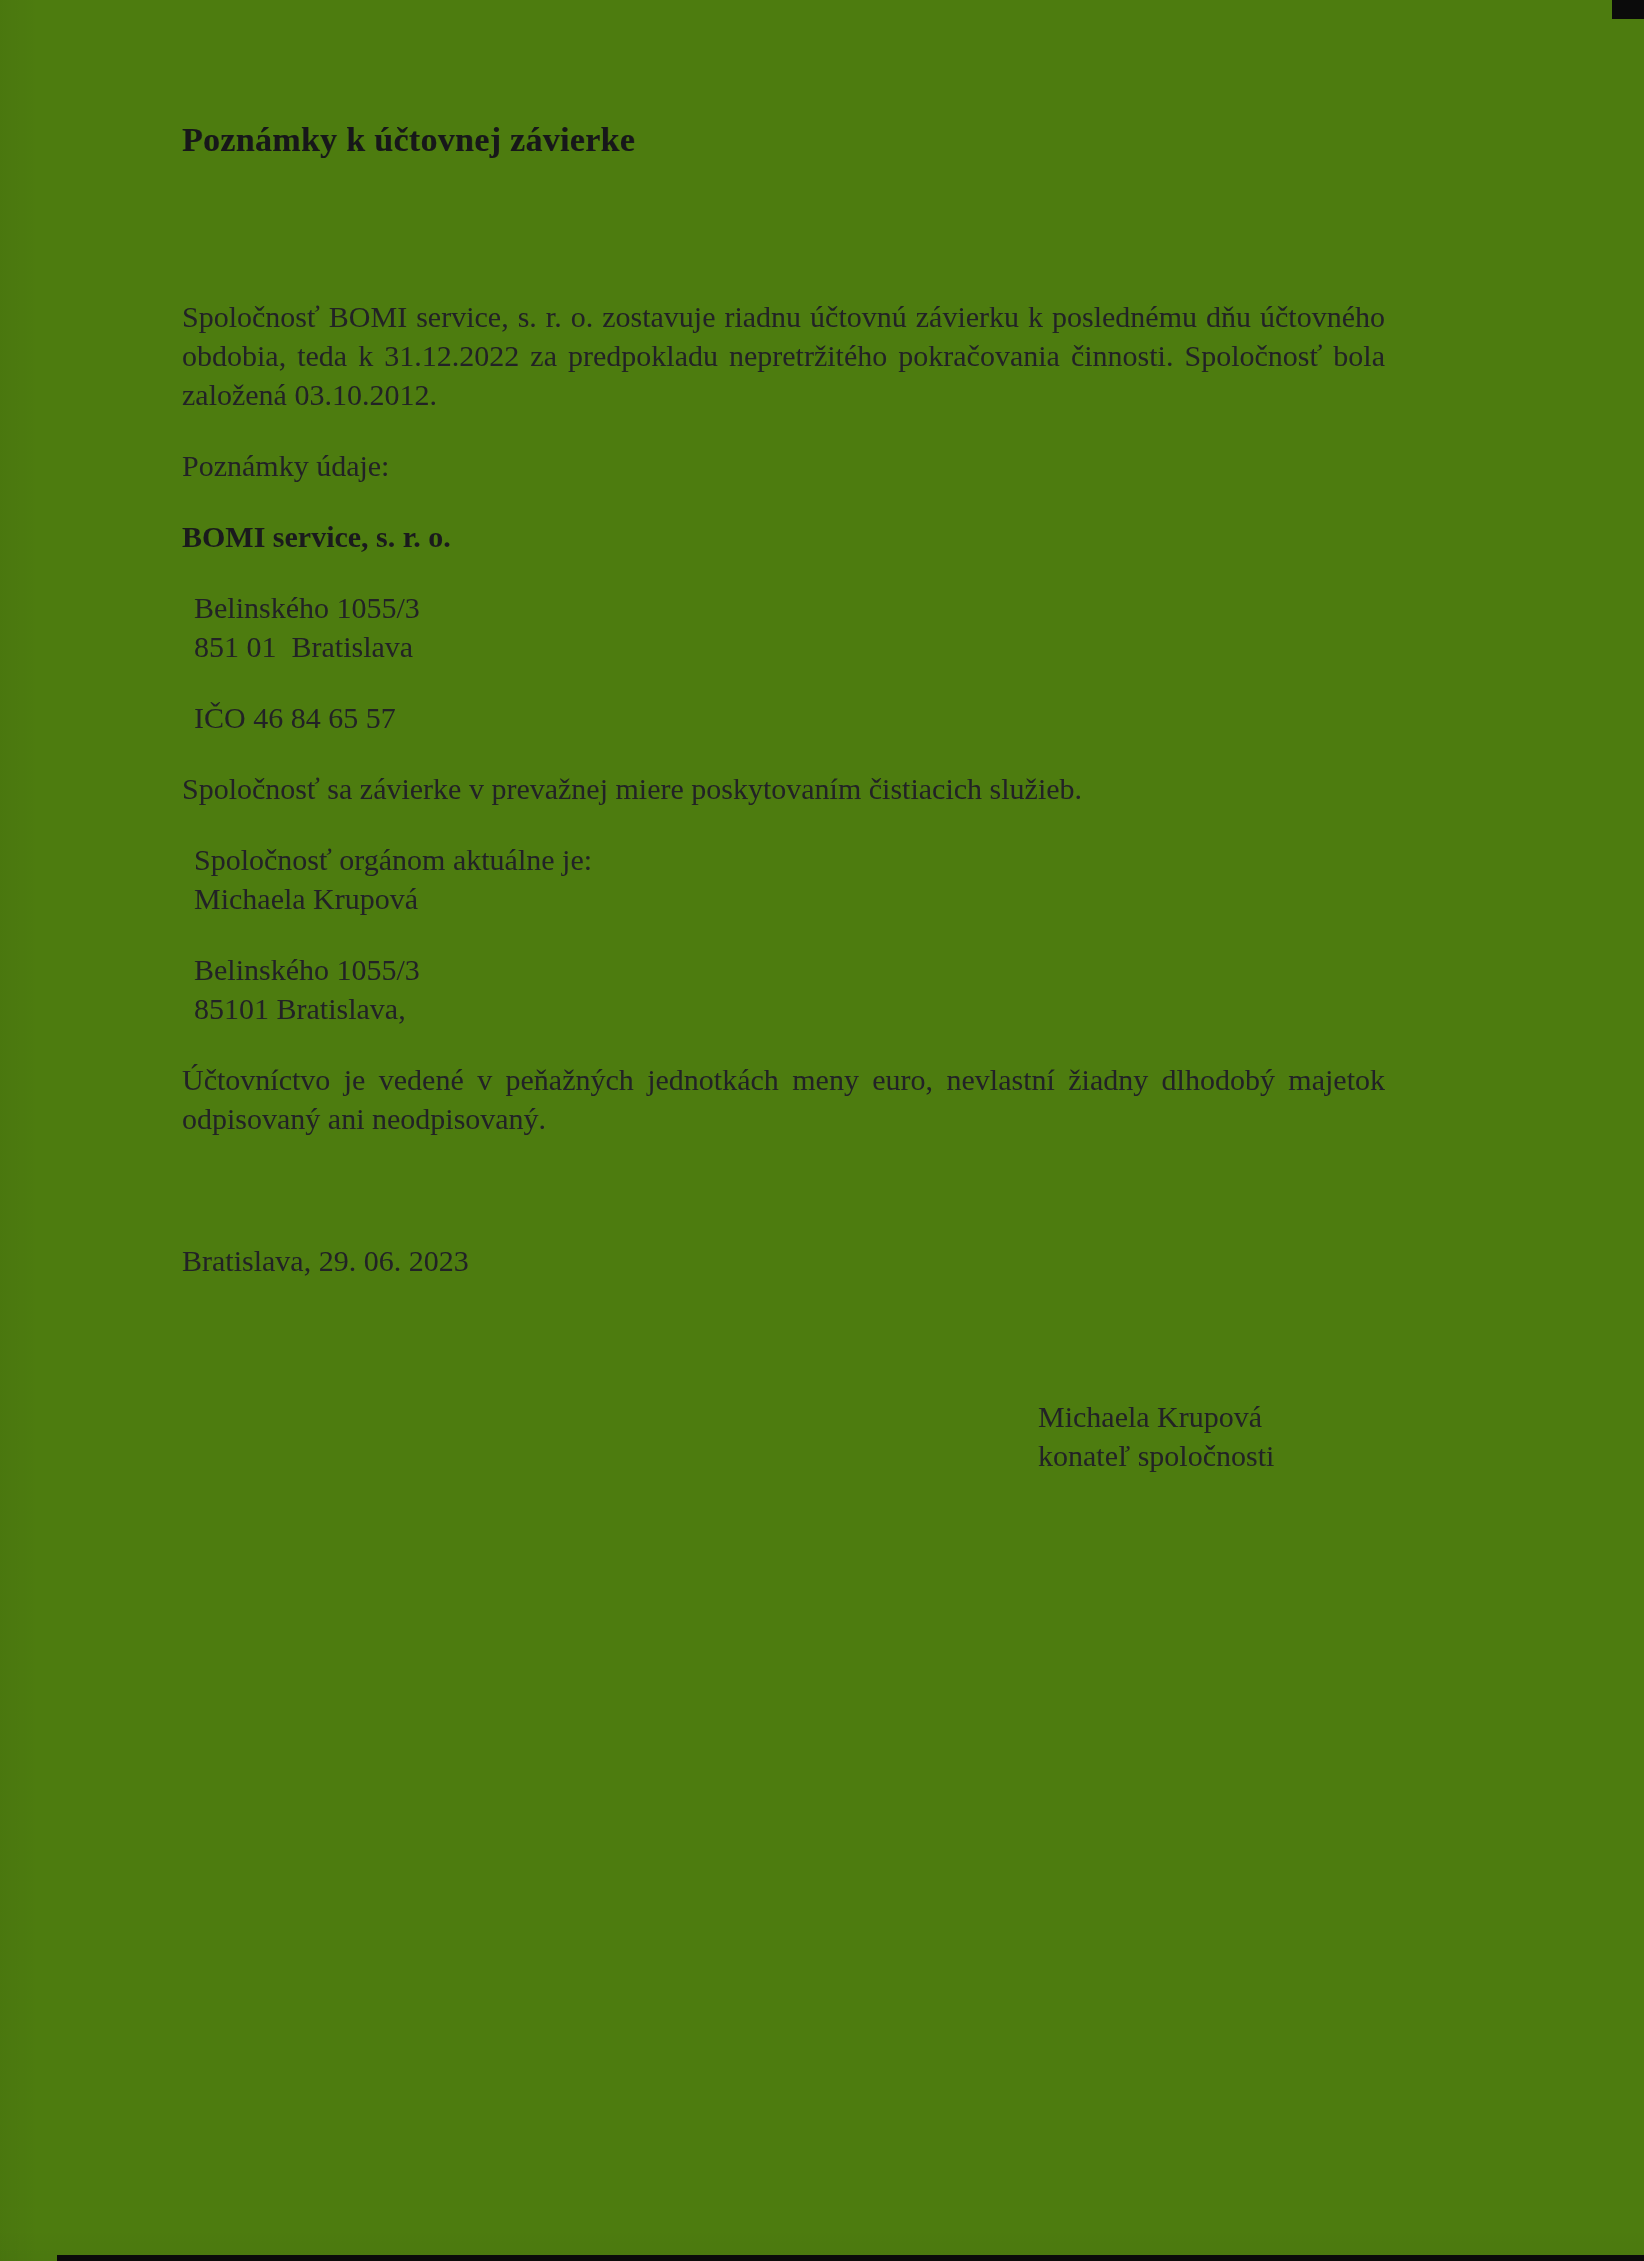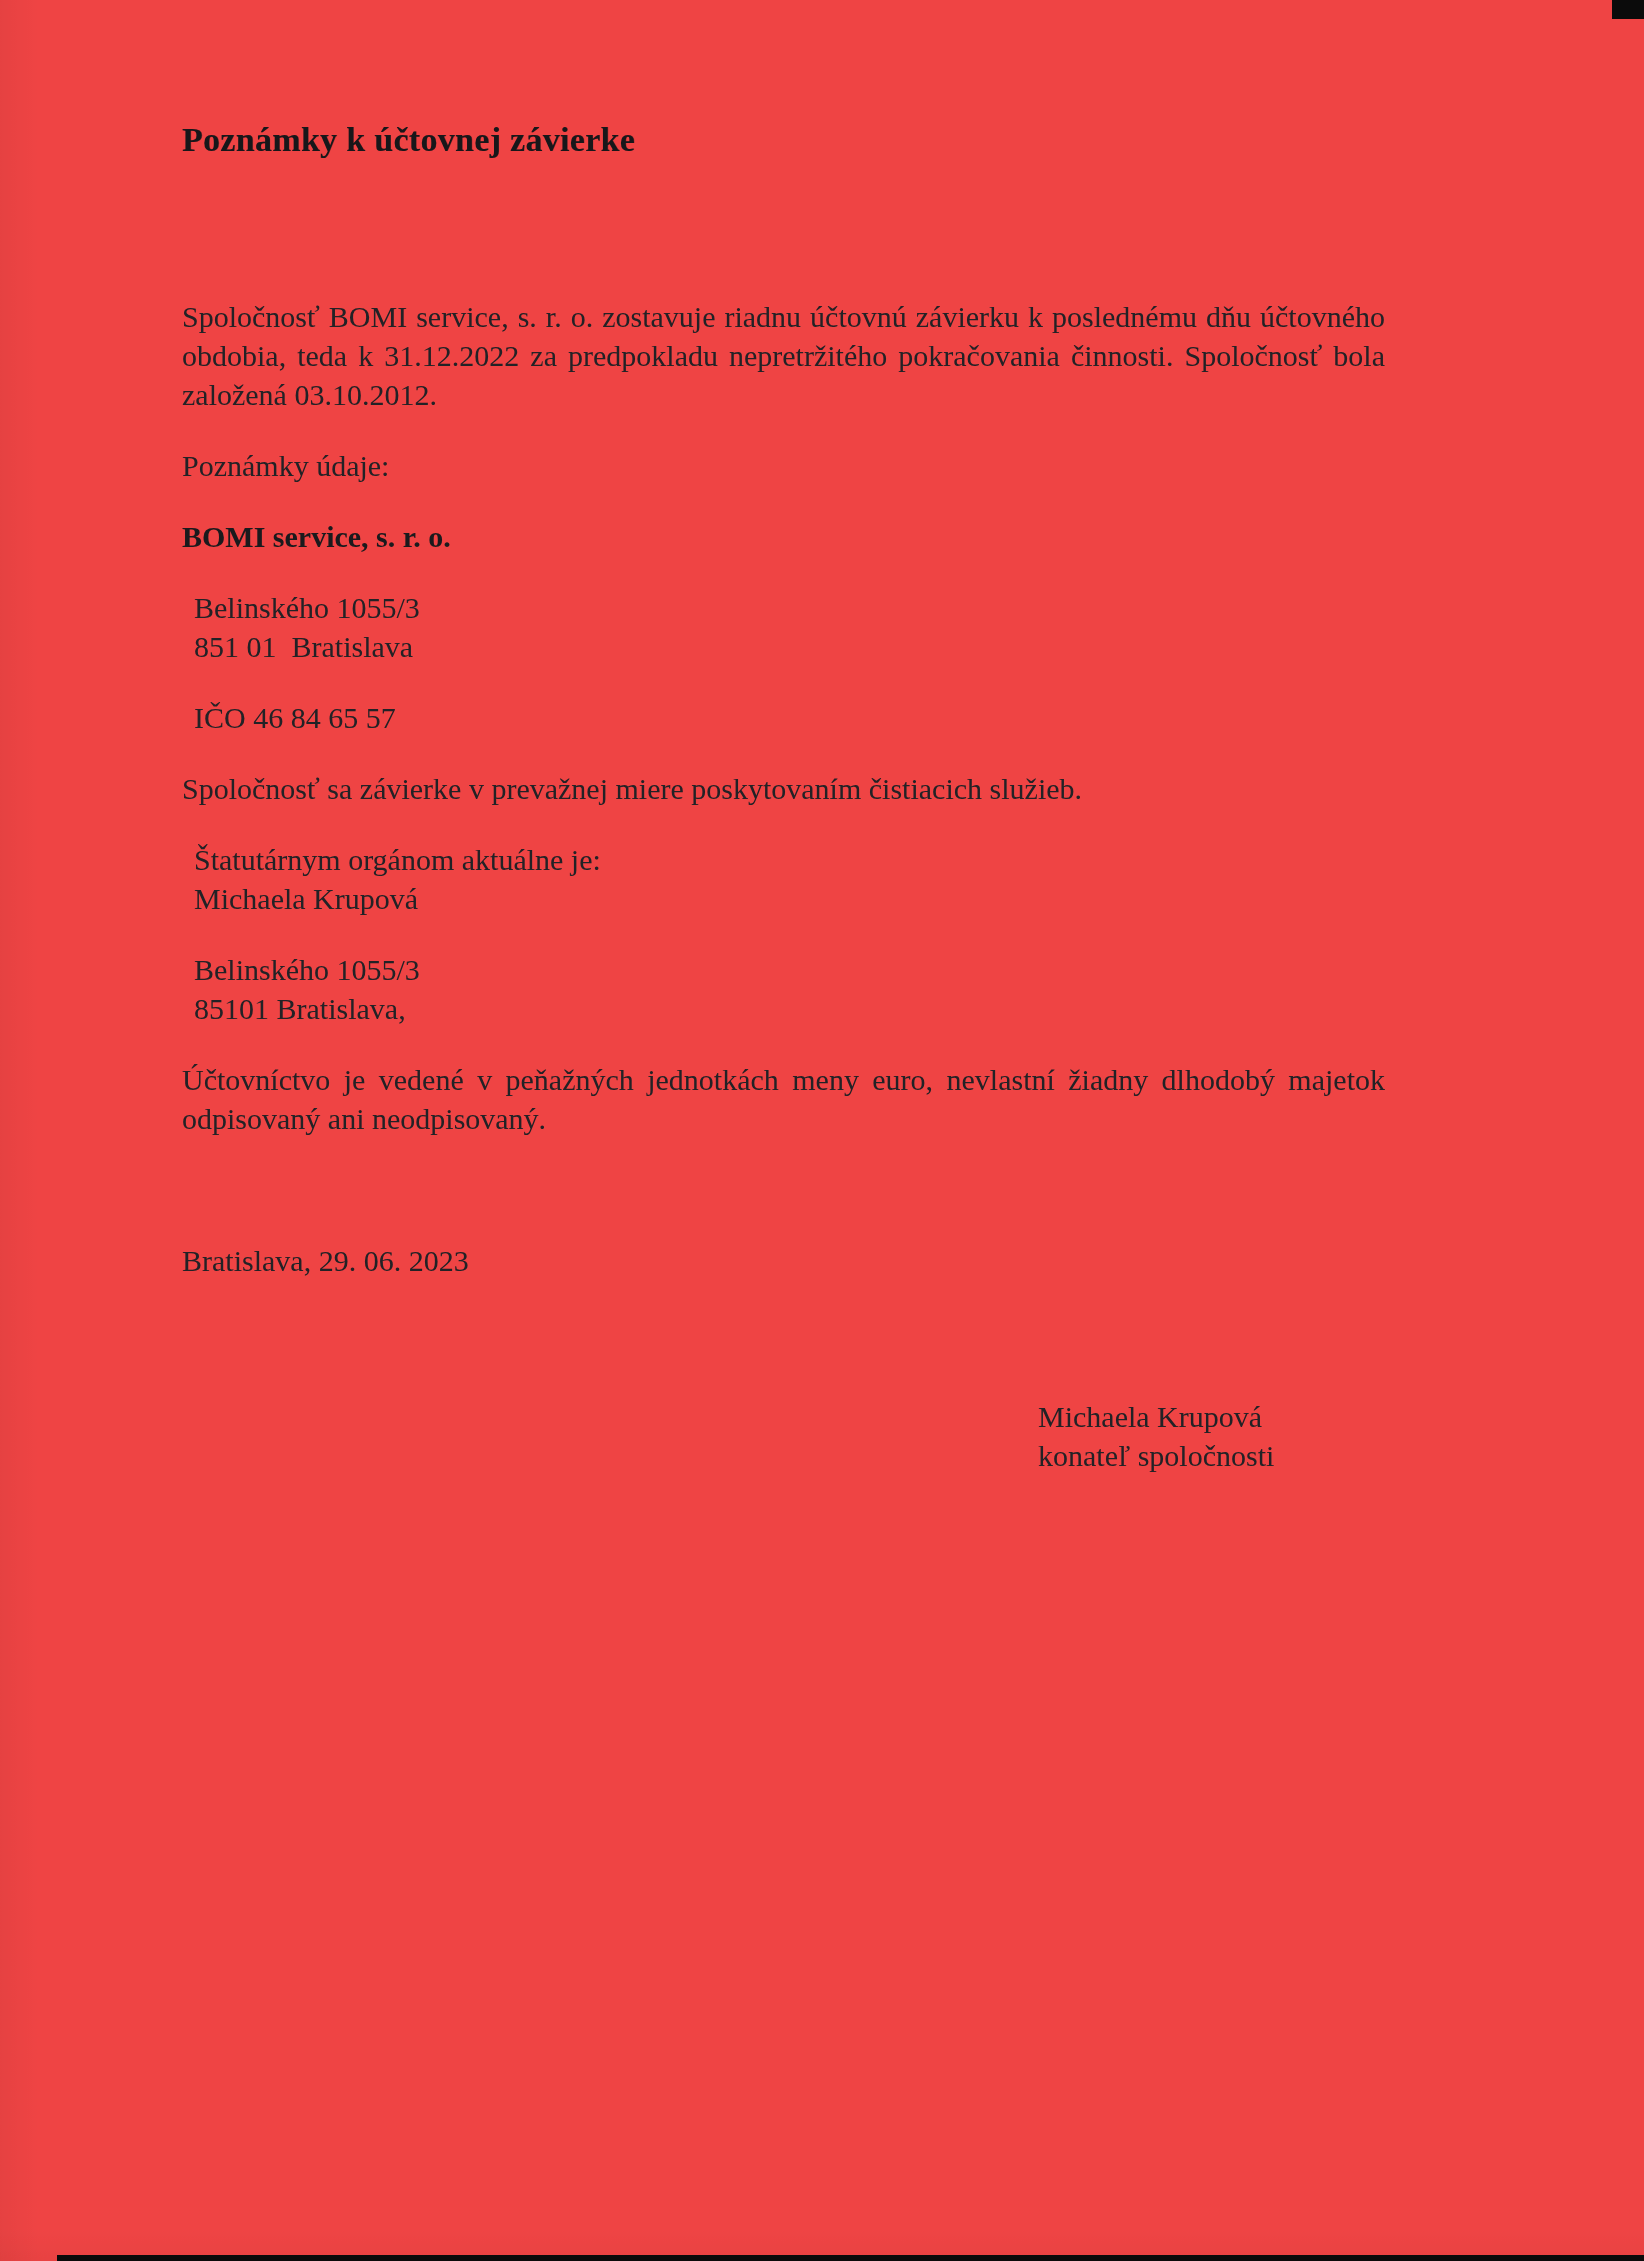--- a/index.html
+++ b/index.html
@@ -5,21 +5,21 @@
   html, body {
     margin: 0;
     padding: 0;
     background: #d8d8d8;
   }
   .page {
     position: relative;
     width: 1644px;
     height: 2261px;
     margin: 0 auto;
-    background: #ef4444;
+    background: #4d7c0f;
     overflow: hidden;
     font-family: "Liberation Serif", serif;
     color: #222226;
   }
   
   .page::before {
     content: "";
     position: absolute;
     inset: 0;
     background:
@@ -107,21 +107,21 @@
       <div class="line">851 01  Bratislava</div>
     </div>
 
     <div class="block">
       <div class="line">IČO 46 84 65 57</div>
     </div>
 
     <p class="para">Spoločnosť sa závierke v prevažnej miere poskytovaním čistiacich služieb.</p>
 
     <div class="block">
-      <div class="line">Štatutárnym orgánom aktuálne je:</div>
+      <div class="line">Spoločnosť orgánom aktuálne je:</div>
       <div class="line">Michaela Krupová</div>
     </div>
 
     <div class="block">
       <div class="line">Belinského 1055/3</div>
       <div class="line">85101 Bratislava,</div>
     </div>
 
 
     <p class="para justify">Účtovníctvo je vedené v peňažných jednotkách meny euro, nevlastní žiadny dlhodobý majetok odpisovaný ani neodpisovaný.</p>

